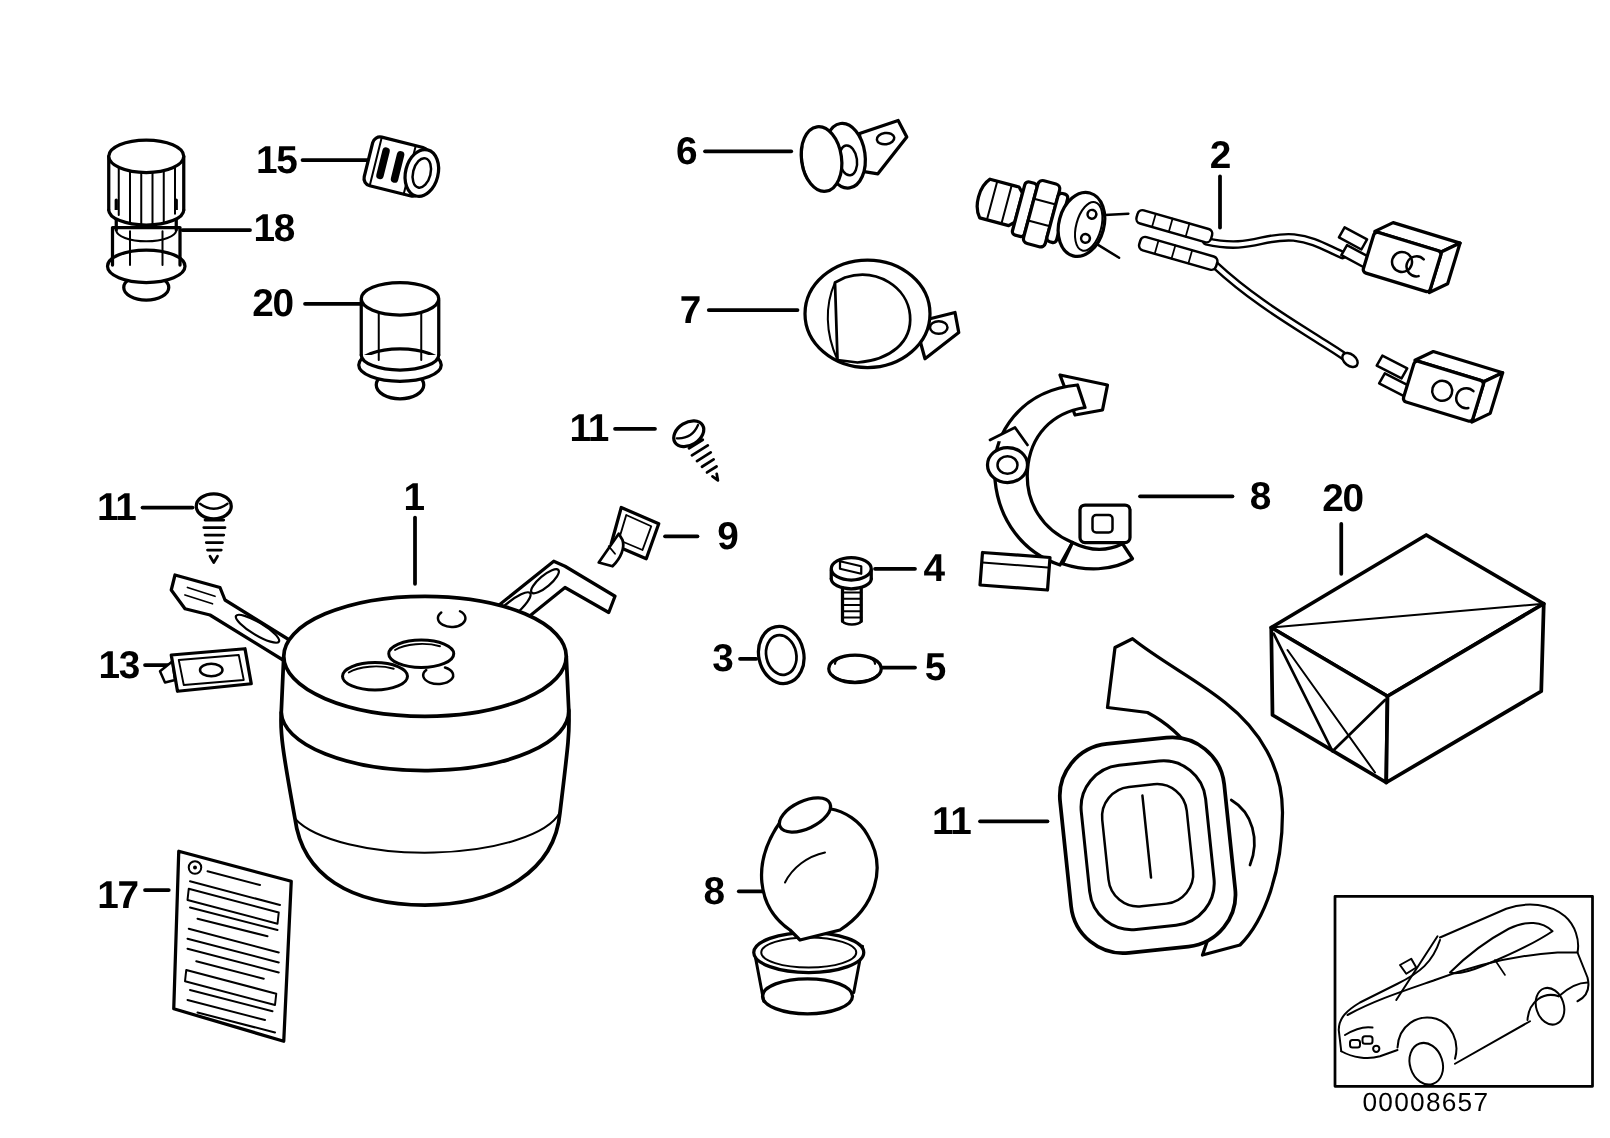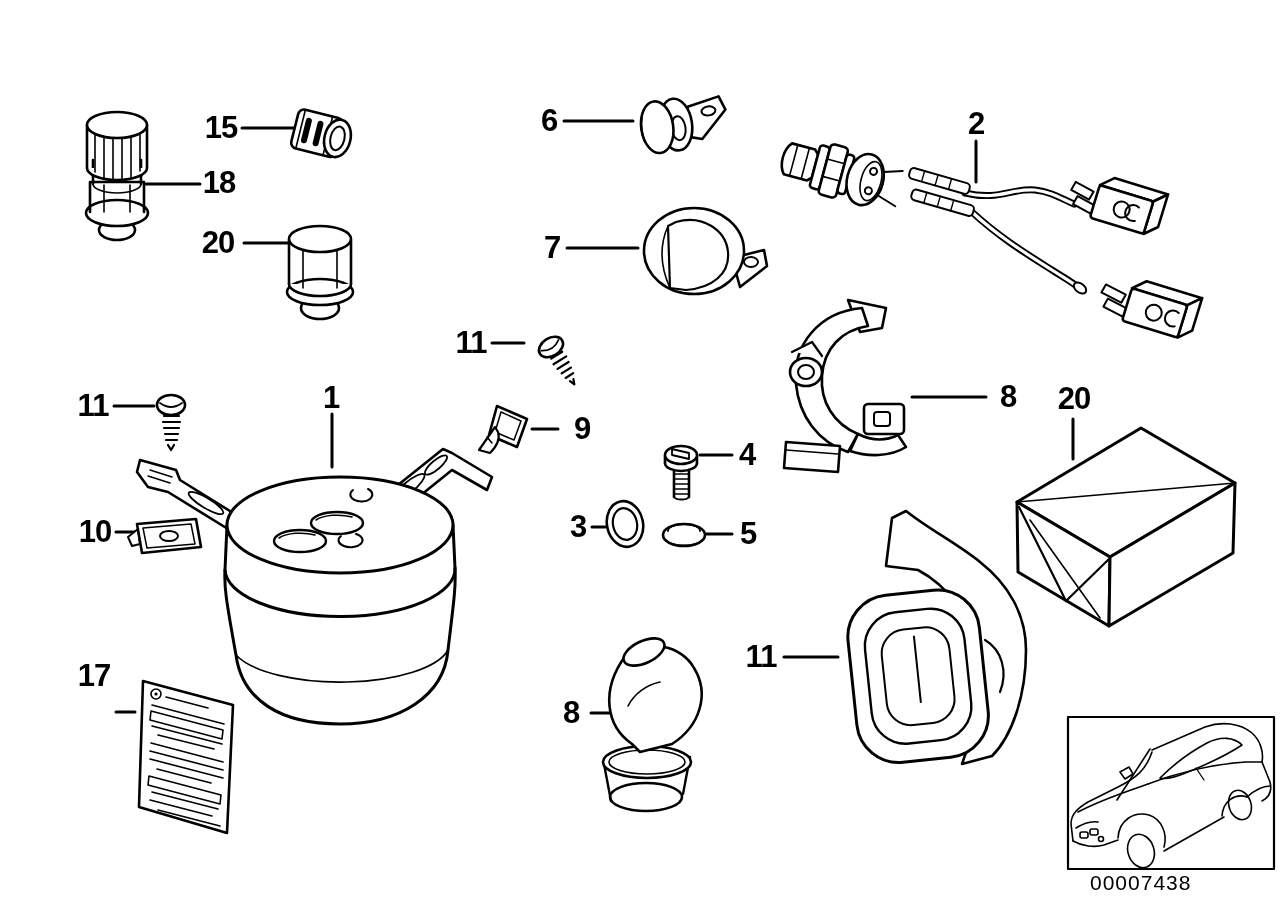--- a/index.html
+++ b/index.html
@@ -308,25 +308,25 @@
 
   <div class="callout" style="left:331px;top:398px">1</div>
   <div class="callout" style="left:976px;top:124px">2</div>
   <div class="callout" style="left:578px;top:527px">3</div>
   <div class="callout" style="left:747px;top:455px">4</div>
   <div class="callout" style="left:748px;top:534px">5</div>
   <div class="callout" style="left:549px;top:121px">6</div>
   <div class="callout" style="left:552px;top:248px">7</div>
   <div class="callout" style="left:1008px;top:397px">8</div>
   <div class="callout" style="left:582px;top:429px">9</div>
-  <div class="callout" style="left:95px;top:532px">10</div>
+  <div class="callout" style="left:95px;top:532px">13</div>
   <div class="callout" style="left:93px;top:406px">11</div>
   <div class="callout" style="left:471px;top:343px">11</div>
   <div class="callout" style="left:761px;top:657px">11</div>
   <div class="callout" style="left:218px;top:243px">20</div>
   <div class="callout" style="left:571px;top:713px">8</div>
   <div class="callout" style="left:221px;top:128px">15</div>
   <div class="callout" style="left:219px;top:183px">18</div>
-  <div class="callout" style="left:94px;top:676px">17</div>
+  <div class="callout" style="left:94px;top:716px">17</div>
   <div class="callout" style="left:1074px;top:399px">20</div>
 
-  <div class="image-code">00007438</div>
+  <div class="image-code">00008657</div>
 </div>
 
 </body></html>

